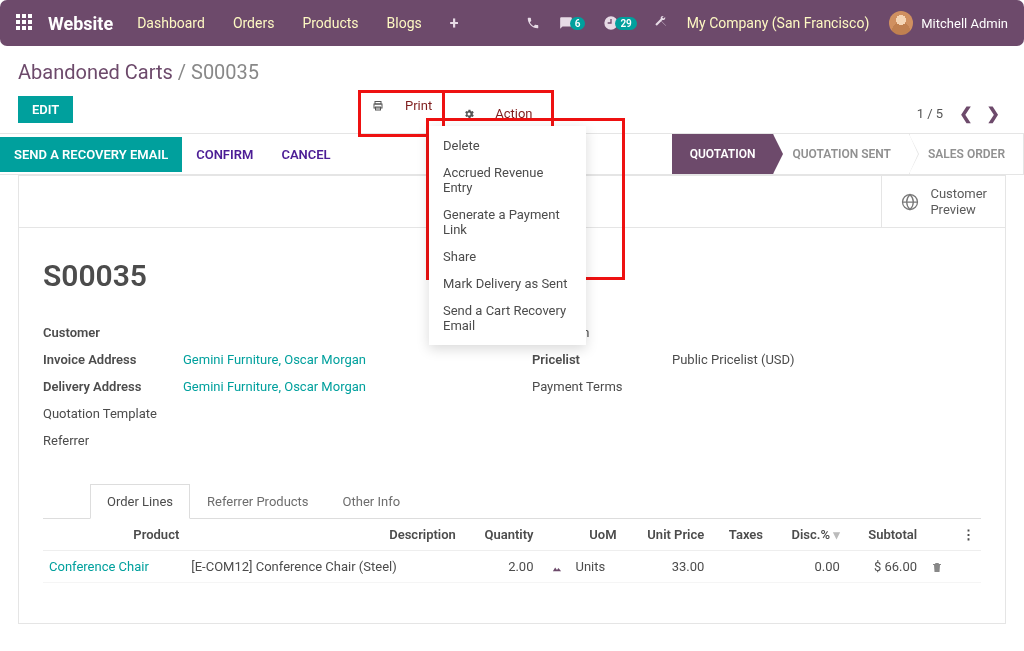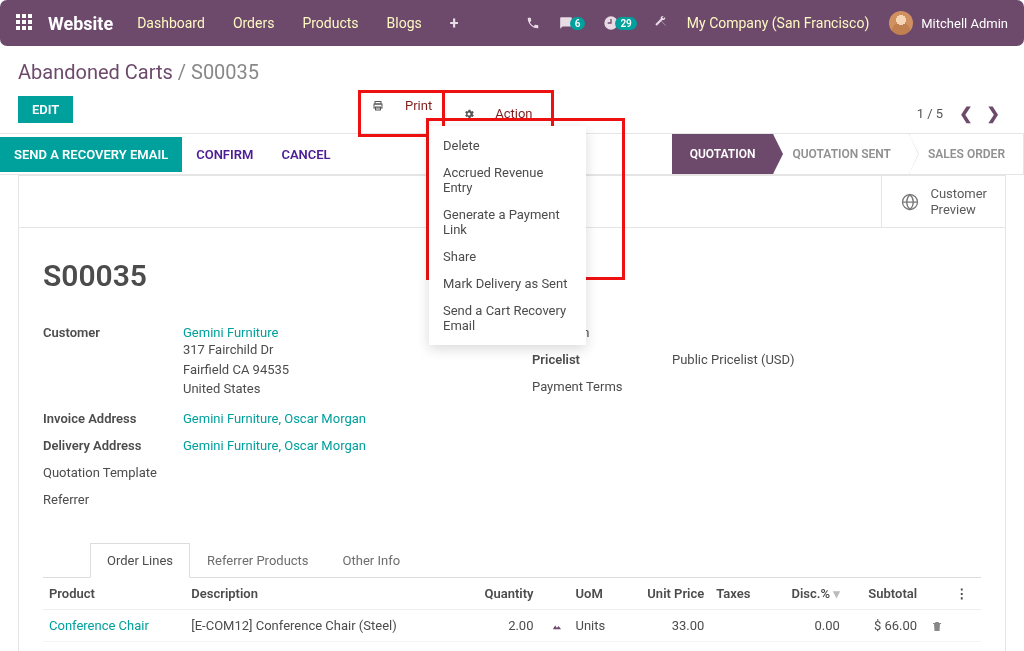--- a/index.html
+++ b/index.html
@@ -61,21 +61,21 @@
 .field-label { width:140px; font-weight:600; color:#4c4c4c; }
 .field-val { color:#4c4c4c; }
 .link { color:#00a09d; }
 .addr-line { line-height:1.5; }
 
 
 .tabs { display:flex; border-bottom:1px solid #ddd; margin-top:30px;padding-left:47px; }
 .tab { padding:9px 16px; border:1px solid transparent; color:#6d6d6d; font-size:13px; cursor:pointer; border-bottom:none; }
 .tab.active { border-color:#ddd; border-bottom:1px solid #fff; margin-bottom:-1px; background:#fff; color:#4c4c4c;}
 table { width:100%; border-collapse:collapse; font-size:13px; }
-th { text-align:left; padding:8px 6px; font-weight:600; color:#4c4c4c; border-bottom:1px solid #eee;}
+th { text-align:right; padding:8px 6px; font-weight:600; color:#4c4c4c; border-bottom:1px solid #eee;}
 th.r, td.r { text-align:right; }
 td { padding:8px 6px; border-bottom:1px solid #f5f5f5; }
 .icon-sm { color:#6d4a6b; font-size:12px; padding-left:4px;}
 .add-links { padding:10px 4px; display:flex; gap:18px; }
 .trash { color:#888; padding-left:8px;}
 .kebab { color:#4c4c4c; padding-left:6px; font-weight:bold;}
 svg{display:inline-block; vertical-align:middle;}
 </style>
 </head>
 <body>
@@ -200,26 +200,20 @@
             <span>Preview</span>
           </div>
       </div>
     </div>
     <div class="sheet-body">
       <div class="rec-title">S00035</div>
       <div class="cols">
         <div class="col">
           <div class="field-row">
             <div class="field-label">Customer</div>
-            <div class="field-val">
-              <div class="link">Gemini Furniture</div>
-              <div class="addr-line">317 Fairchild Dr</div>
-              <div class="addr-line">Fairfield CA 94535</div>
-              <div class="addr-line">United States</div>
-            </div>
           </div>
           <div class="field-row">
             <div class="field-label">Invoice Address</div>
             <div class="field-val link">Gemini Furniture, Oscar Morgan</div>
           </div>
           <div class="field-row">
             <div class="field-label">Delivery Address</div>
             <div class="field-val link">Gemini Furniture, Oscar Morgan</div>
           </div>
           <div class="field-row">

